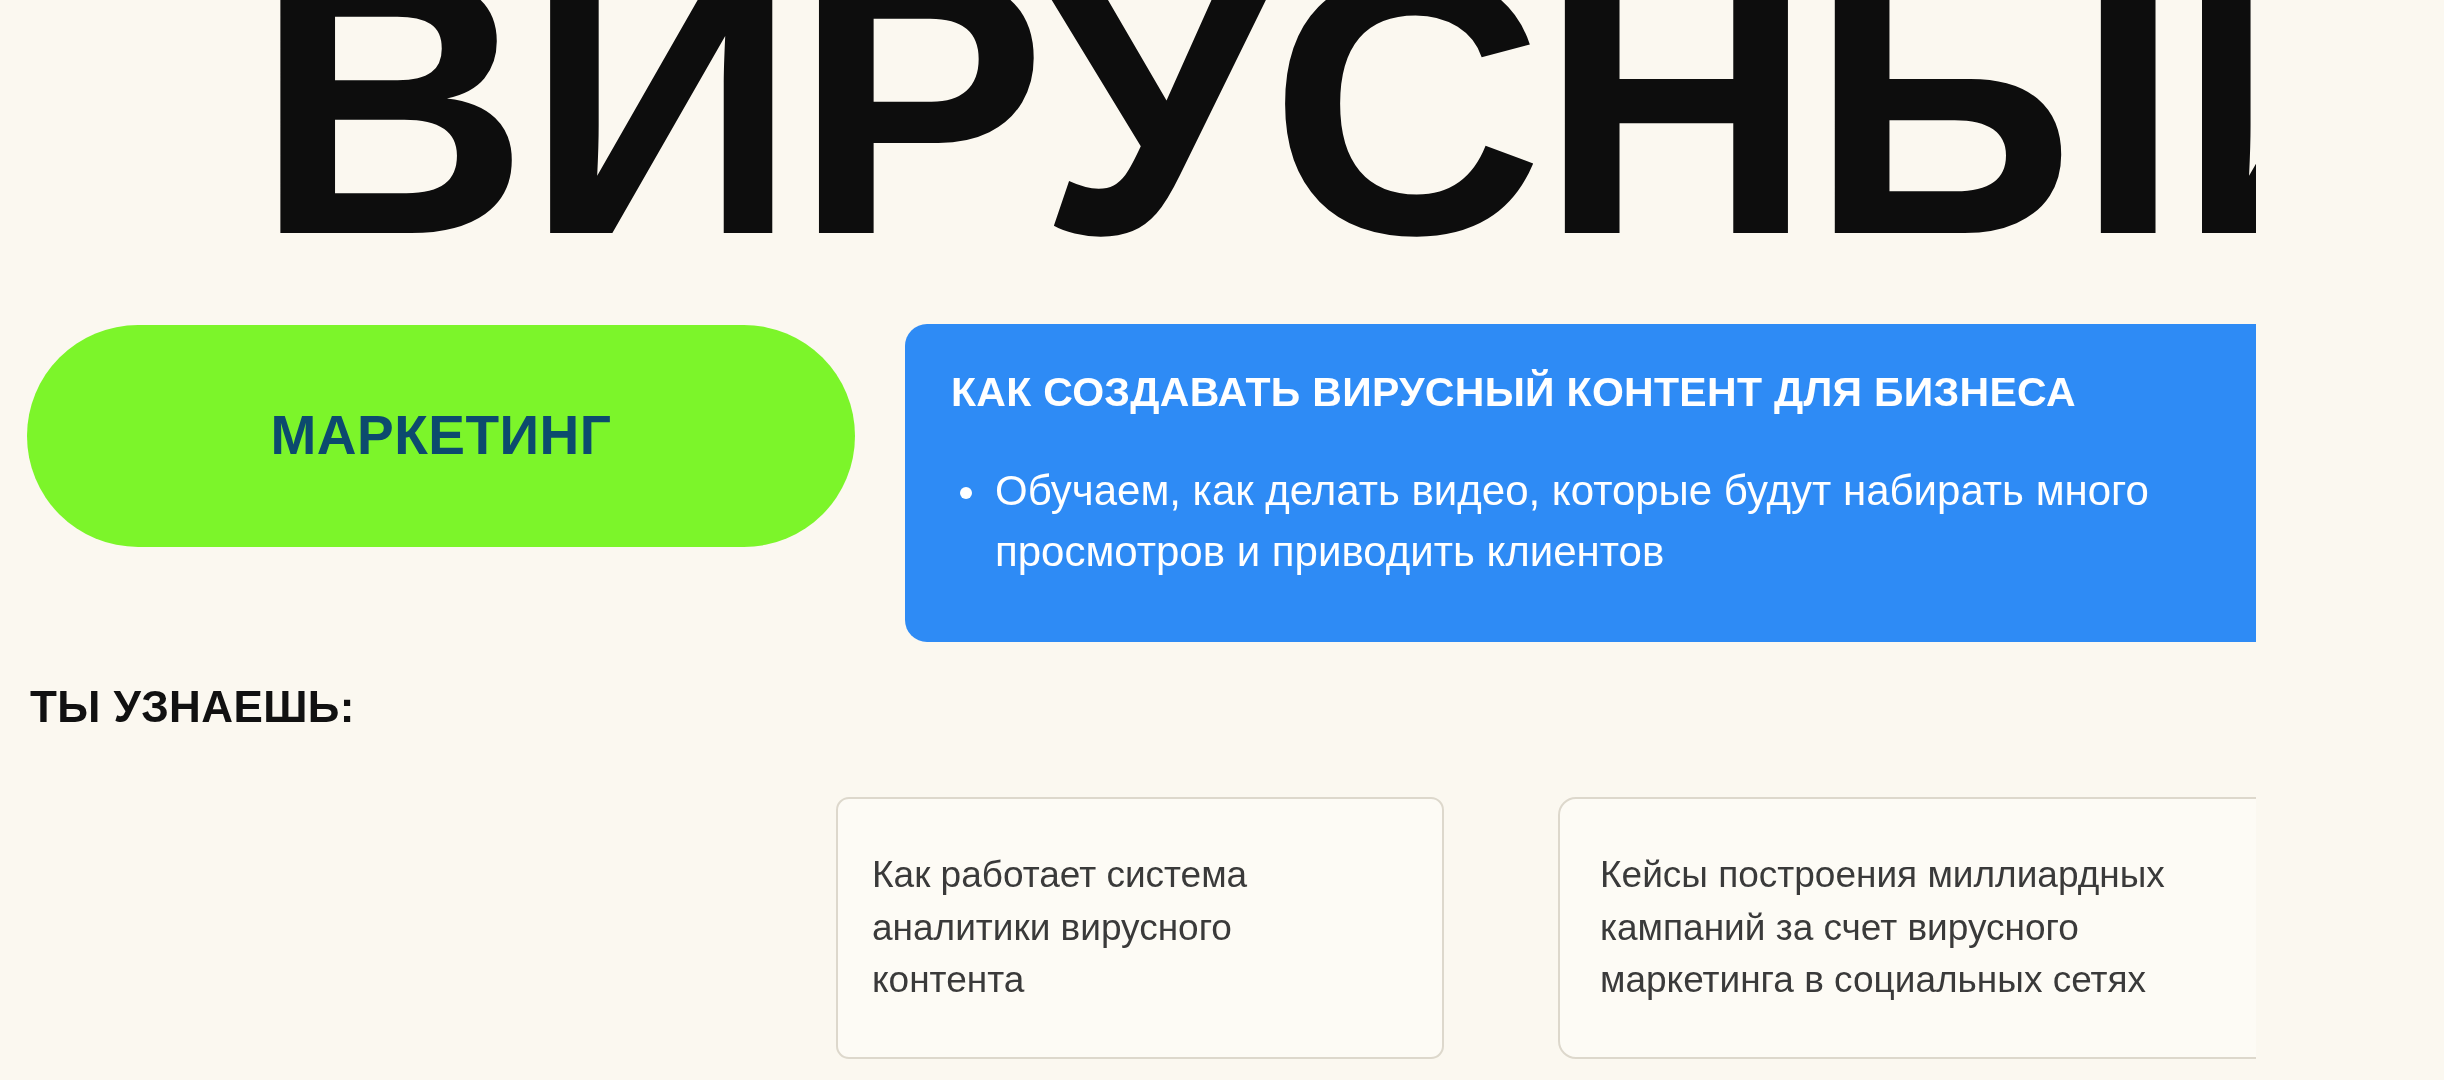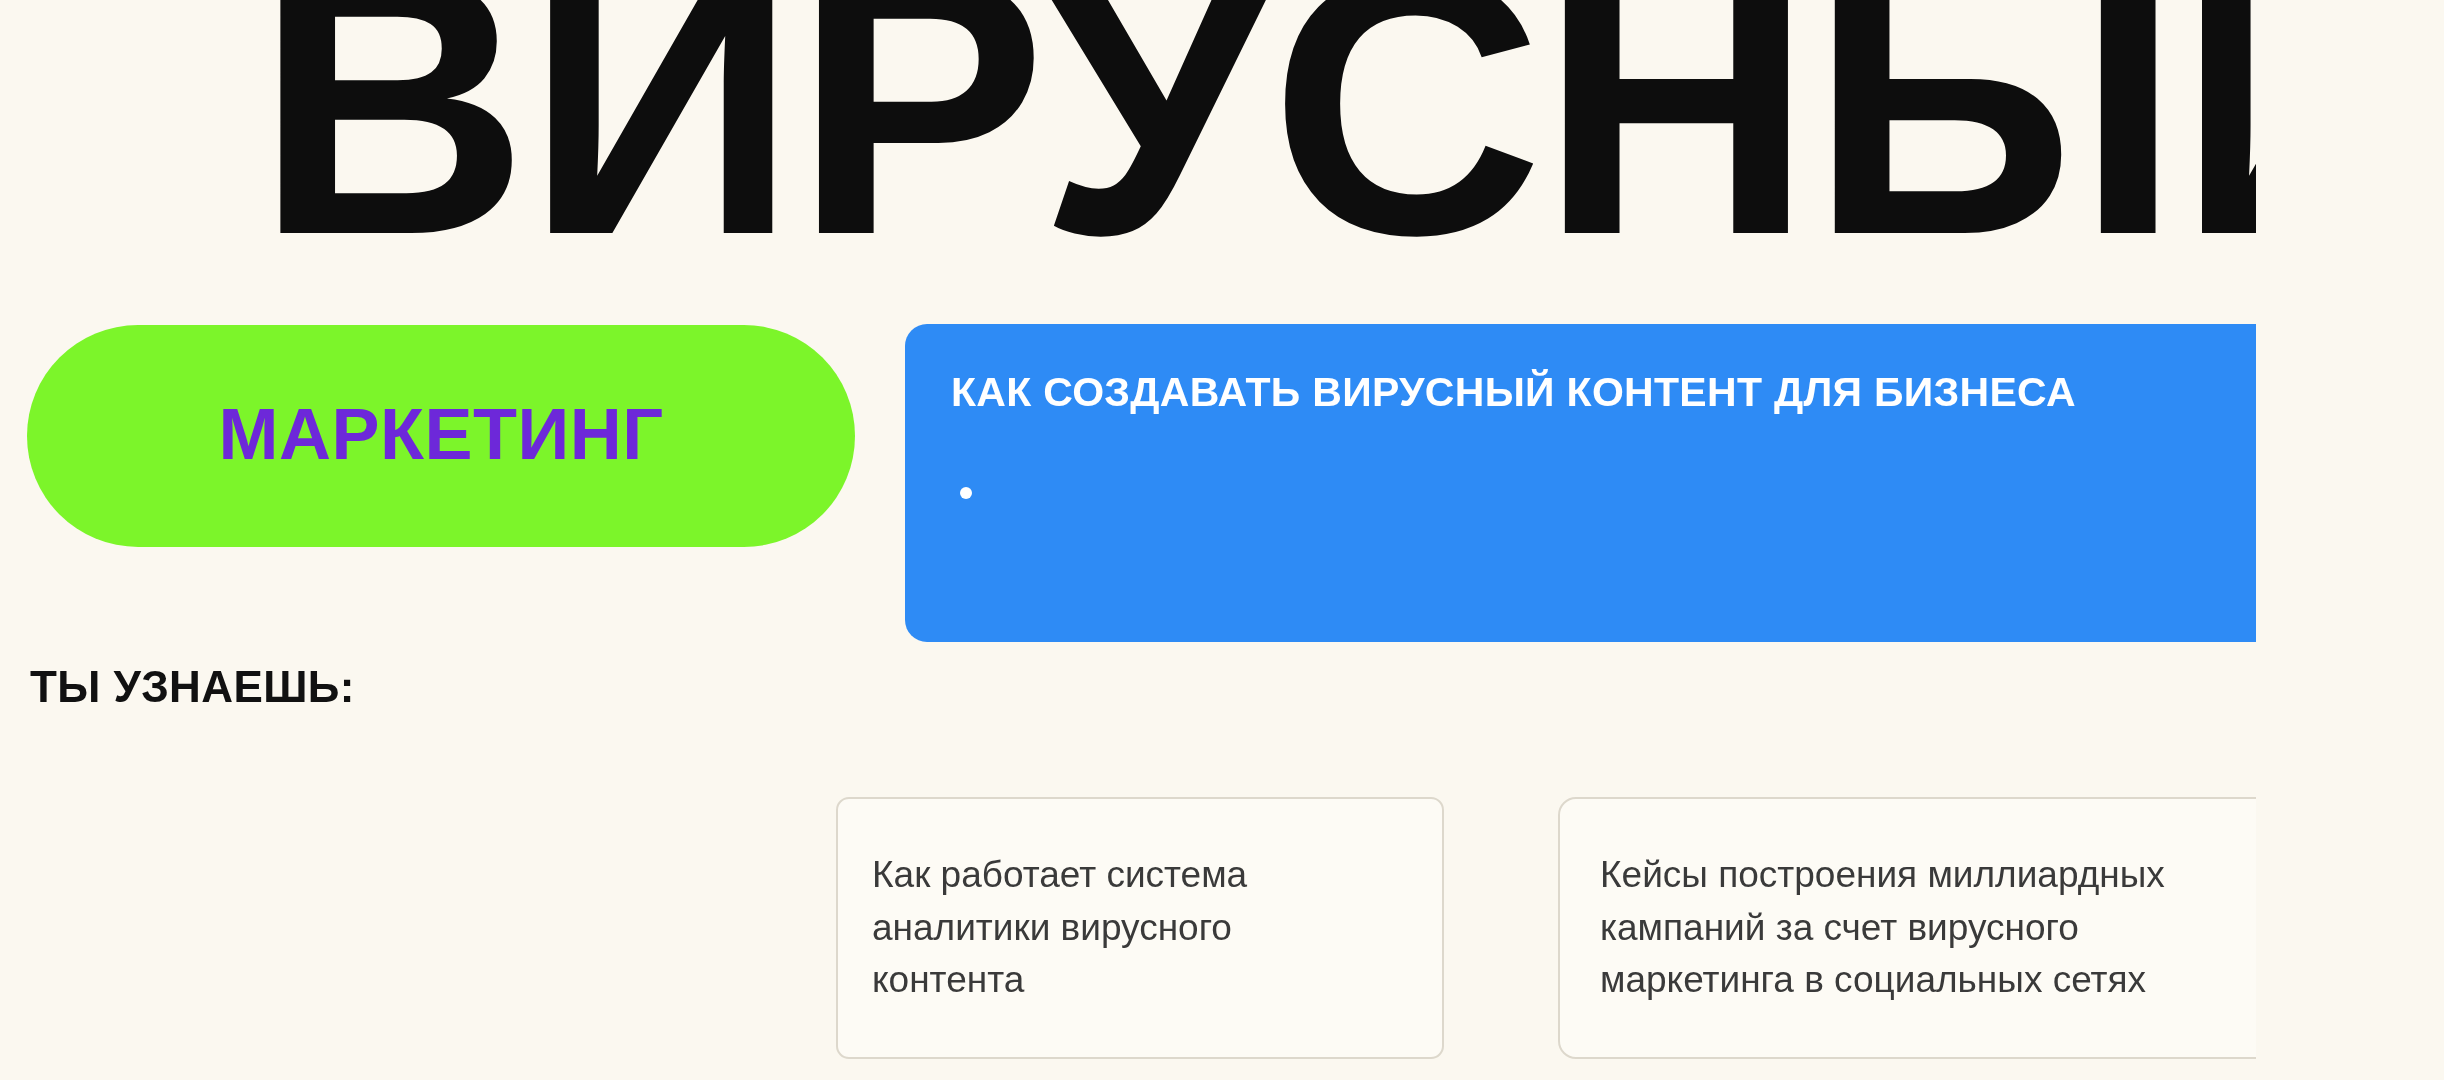--- a/index.html
+++ b/index.html
@@ -51,23 +51,23 @@
   .pill {
     background: #7cf52a;
   }
   .pill-label {
     position: absolute;
     left: 0;
     right: 0;
     top: 50%;
     transform: translateY(-52%);
     text-align: center;
-    font-size: 72px;
+    font-size: 55px;
     font-weight: 800;
-    color: #6d28d9;
+    color: #0c4a6e;
     letter-spacing: 0.5px;
     white-space: nowrap;
   }
 
   
   .blue-panel {
     position: absolute;
     left: 905px;
     top: 324px;
     width: 1503px;
@@ -107,21 +107,21 @@
     width: 12px;
     height: 12px;
     border-radius: 50%;
     background: #ffffff;
   }
 
   
   .section-title {
     position: absolute;
     left: 30px;
-    top: 662px;
+    top: 682px;
     font-size: 44px;
     font-weight: 800;
     color: #111111;
     letter-spacing: 0.4px;
   }
 
   
   .cards {
     position: absolute;
     left: 30px;
@@ -162,20 +162,21 @@
 
   <div class="pill">
     <div class="pill-label">МАРКЕТИНГ</div>
   </div>
 
   <div class="blue-panel">
     <div class="blue-heading">КАК СОЗДАВАТЬ ВИРУСНЫЙ КОНТЕНТ ДЛЯ БИЗНЕСА</div>
     <ul class="bullet-list">
       <li class="bullet-item">
         <span class="bullet-dot"></span>
+        <span>Обучаем, как делать видео, которые будут набирать много просмотров и приводить клиентов</span>
       </li>
     </ul>
   </div>
 
   <div class="section-title">ТЫ УЗНАЕШЬ:</div>
 
   <div class="cards">
     <div class="card card-2">
       <div class="card-text">Как работает система
 аналитики вирусного

